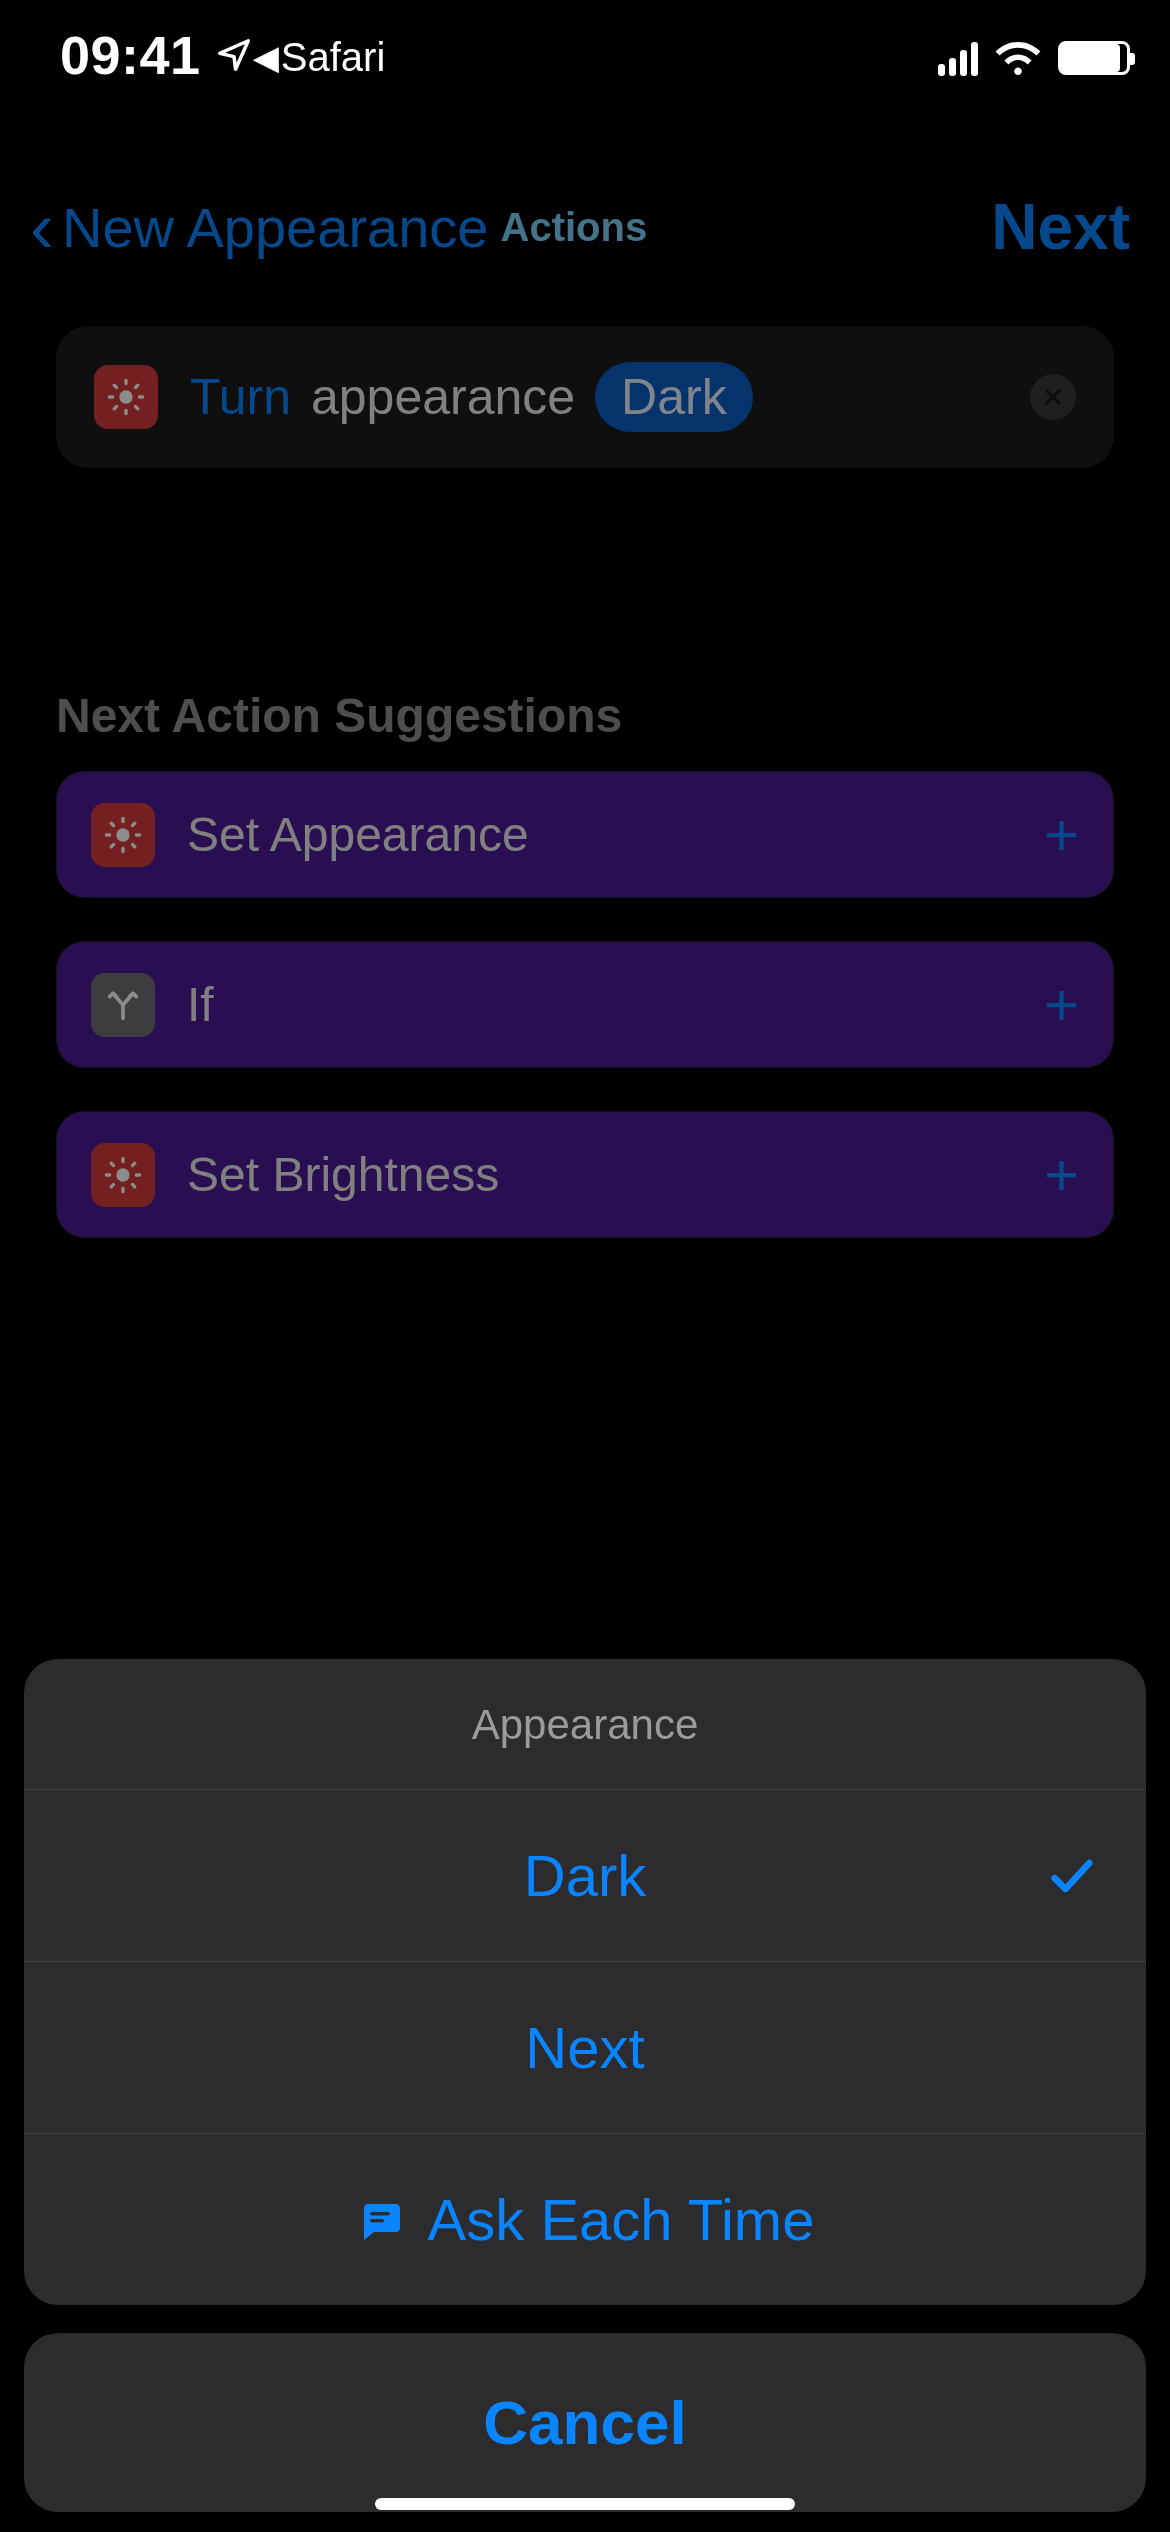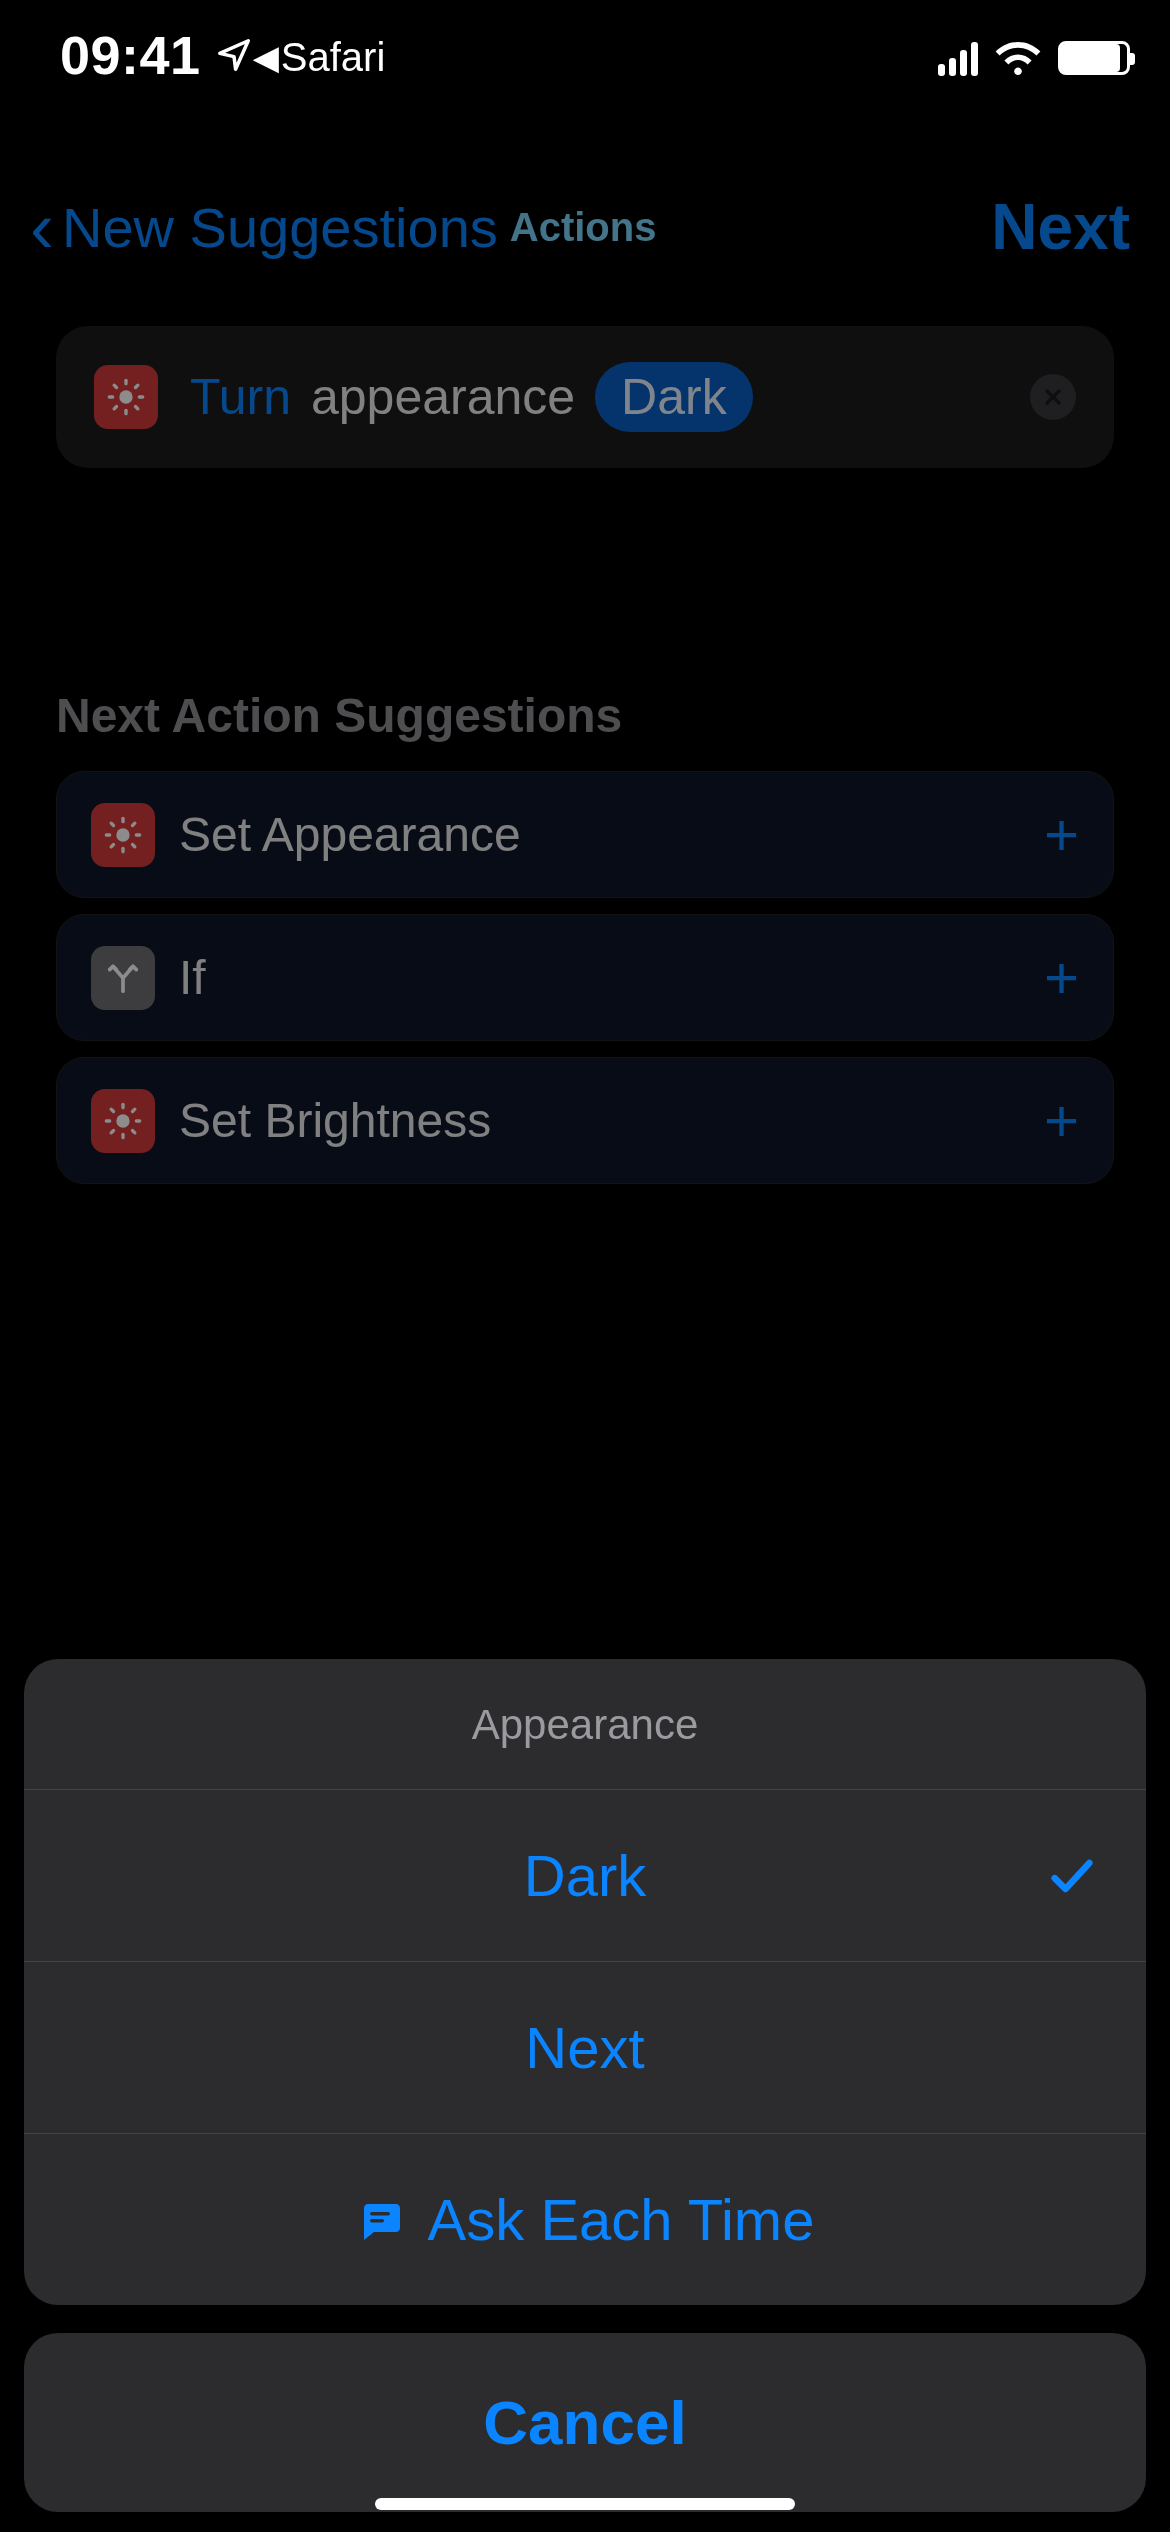--- a/index.html
+++ b/index.html
@@ -37,21 +37,21 @@
     .icon-brightness { background:#d63b3b; }
     .icon-if { background:#707074; }
     .param-text { display:flex; align-items:center; gap: 20px; font-size: 50px; }
     .param-blue { color:#0a84ff; }
     .param-white { color:#ececec; }
     .param-token { background:#0a60c7; color:#e9f2ff; padding: 6px 26px; border-radius: 40px; font-weight:500;}
     .clear-btn { margin-left:auto; width:46px; height:46px; border-radius:50%; background:#3a3a3c; color:#1c1c1e; display:flex; align-items:center; justify-content:center; font-size:34px; font-weight:700;}
 
     
     .suggest-header { color:#8e8e93; font-size:48px; font-weight:600; padding: 220px 56px 28px; }
-    .suggest-item { margin: 0 56px 16px; background:#0f172a; border:1px solid #232325; border-radius:28px; padding: 28px 34px; display:flex; align-items:center; gap:24px;}
+    .suggest-item { margin: 0 56px 43px; background:#4c1d95; border:1px solid #232325; border-radius:28px; padding: 28px 34px; display:flex; align-items:center; gap:32px;}
     .suggest-label { font-size:48px; color:#e9e9e9; font-weight:500; }
     .add-plus { margin-left:auto; color:#0a84ff; font-size:60px; font-weight:300; }
 
     
     .sheet-area { position:absolute; left:24px; right:24px; bottom:20px; z-index:20; }
     .sheet { background: #2c2c2e; border-radius: 34px; overflow:hidden; }
     .sheet-header { text-align:center; color:#9a9a9f; font-size:42px; padding: 42px 0 40px; }
     .sheet-divider { height:1px; background:#444446; }
     .sheet-row { position:relative; text-align:center; color:#0a84ff; font-size:58px; padding: 52px 0; }
     .checkmark { position:absolute; right:48px; top:50%; transform:translateY(-50%); color:#0a84ff; font-size:60px; font-weight:400;}
@@ -98,21 +98,21 @@
       </div>
   </div>
 </div>
 
 <div class="under-screen" style="height:2300px;">
   <div class="dim-layer"></div>
 
   <div class="nav-header">
     <div class="back-btn">
       <span class="chevron-left">‹</span>
-      <span>New Suggestions</span>
+      <span>New Appearance</span>
     </div>
     <span class="nav-title">Actions</span>
     <span class="next-btn">Next</span>
   </div>
 
   <div class="action-row">
     <div class="icon-box icon-brightness">
       <svg width="40" height="40" viewBox="0 0 24 24" fill="#fff">
           <circle cx="12" cy="12" r="4"></circle>
           <g stroke="#fff" stroke-width="2" stroke-linecap="round">

